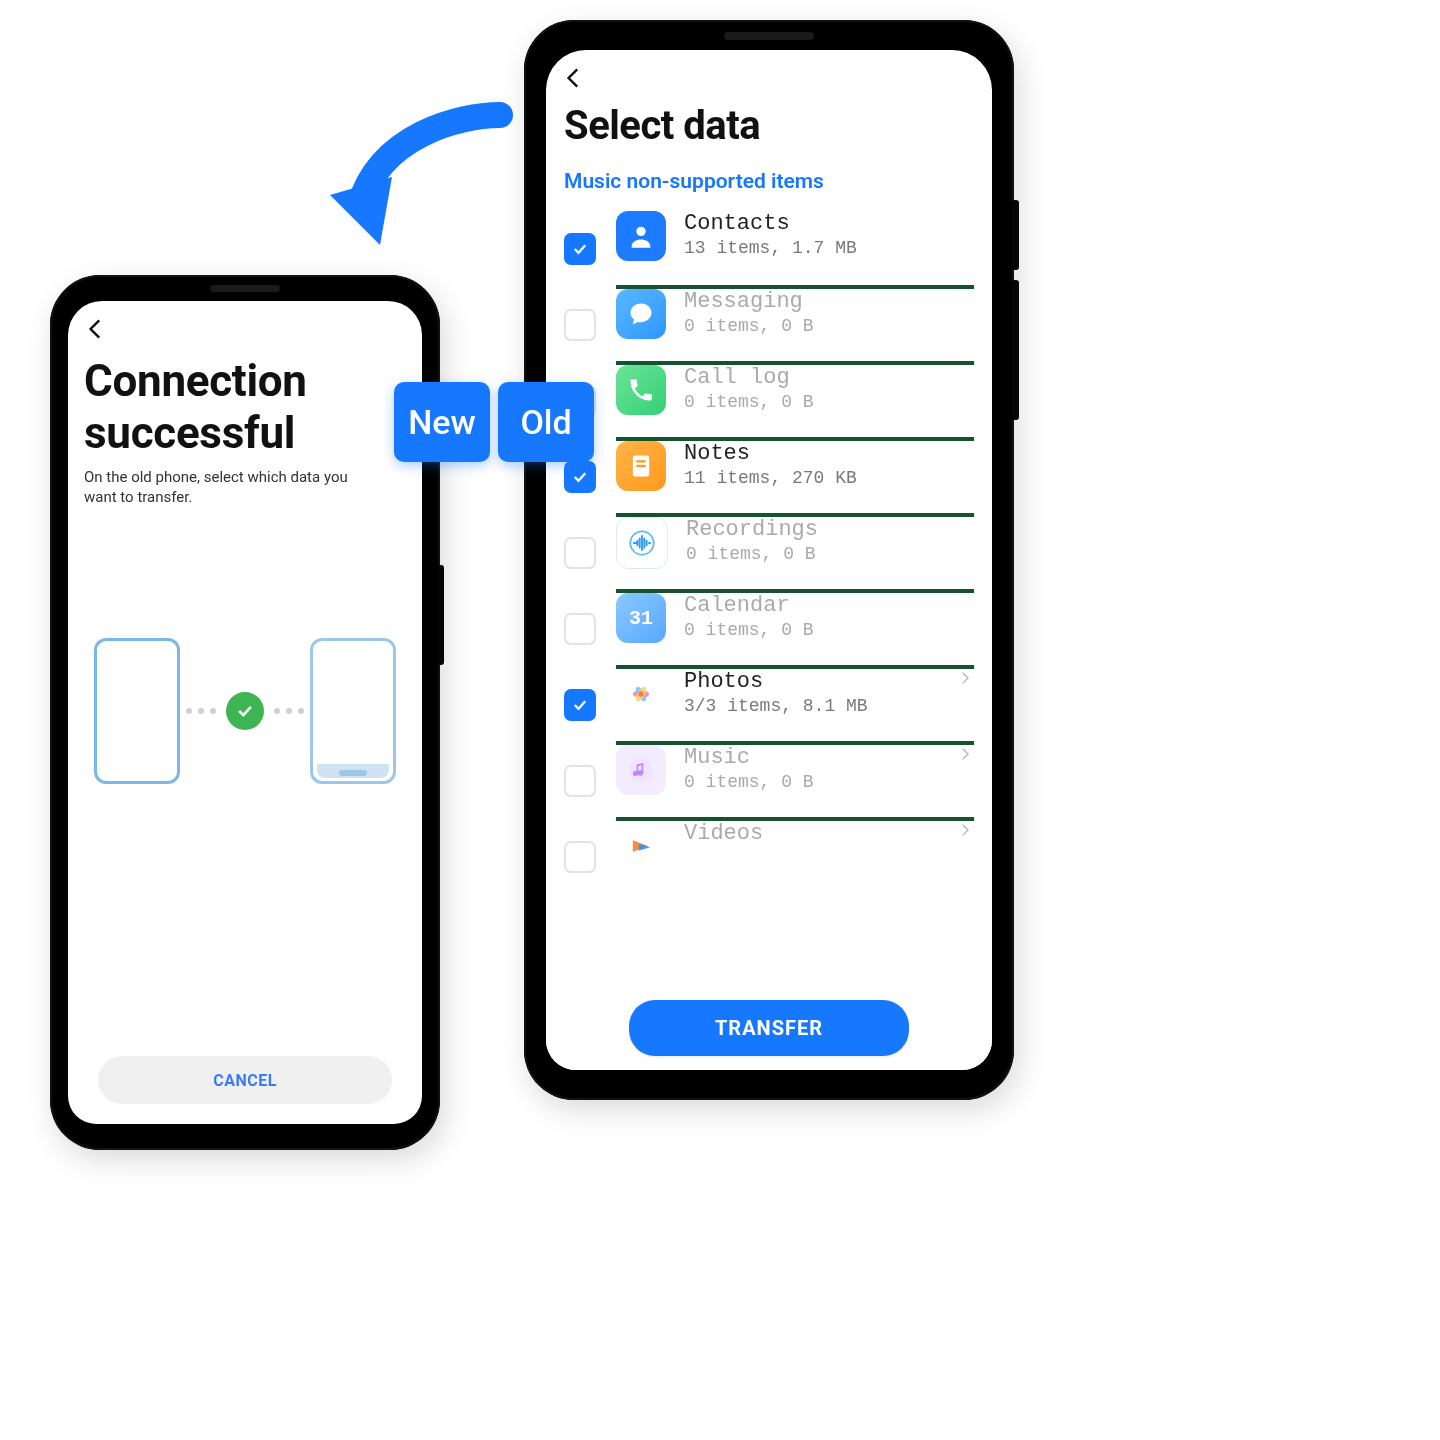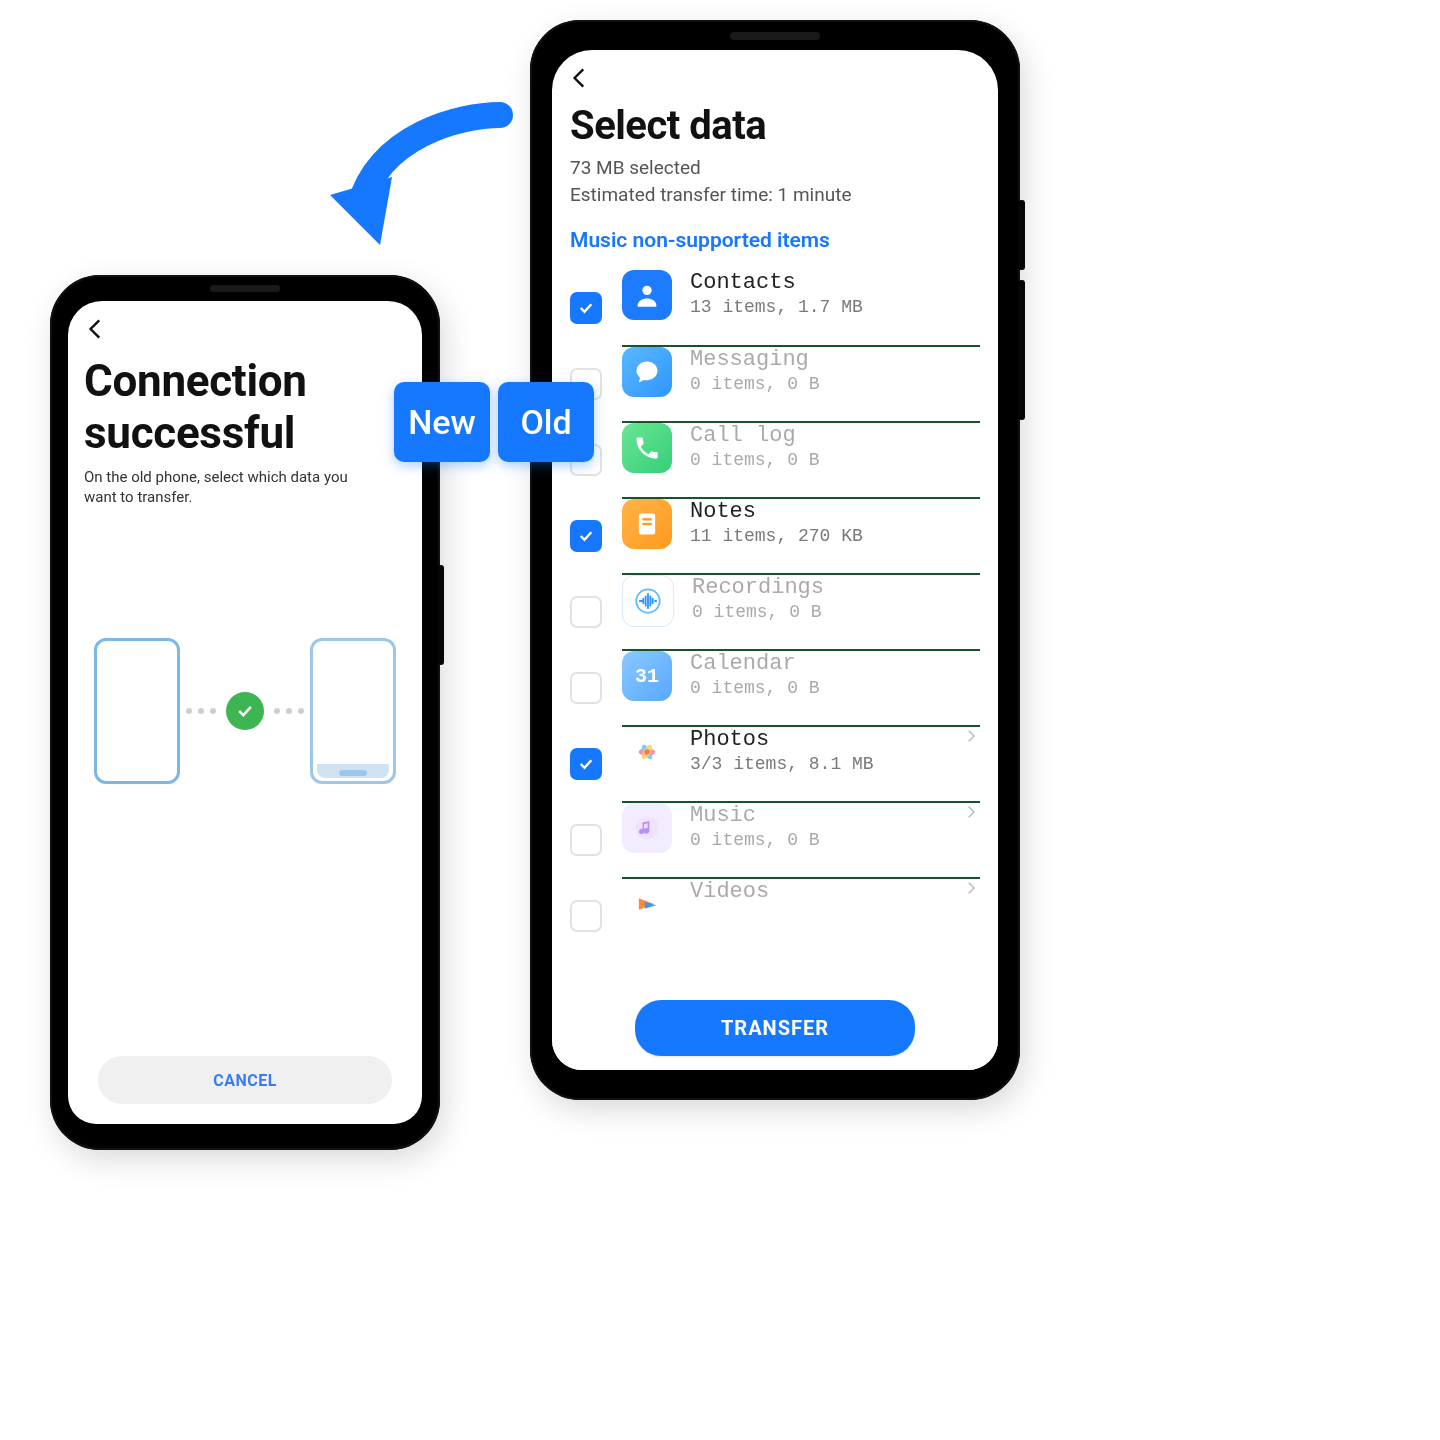--- a/index.html
+++ b/index.html
@@ -40,21 +40,21 @@
   .phone-left .screen {
     left: 18px; right: 18px; top: 26px; bottom: 26px;
     border-radius: 34px 34px 28px 28px;
   }
   .phone-left .side-btn.b1 { right: -4px; top: 290px; width: 6px; height: 100px; }
   .phone-left .side-btn.speaker { left: 50%; top: 10px; width: 70px; height: 7px; margin-left: -35px; border-radius: 4px; background:#1a1a1a; }
 
   
   .phone-right {
     left: 524px; top: 20px;
-    width: 490px; height: 1080px; margin-left: 6px;
+    width: 490px; height: 1080px;
   }
   .phone-right .screen {
     left: 22px; right: 22px; top: 30px; bottom: 30px;
     border-radius: 40px 40px 30px 30px;
   }
   .phone-right .side-btn.r1 { right: -5px; top: 180px; width: 7px; height: 70px; }
   .phone-right .side-btn.r2 { right: -5px; top: 260px; width: 7px; height: 140px; }
   .phone-right .side-btn.speaker { left: 50%; top: 12px; width: 90px; height: 8px; margin-left: -45px; border-radius: 4px; background:#1a1a1a; }
 
   
@@ -123,21 +123,21 @@
   .pr-title { font-size: 40px; font-weight: 700; margin-top: 2px; letter-spacing: -0.5px; }
   .pr-meta { font-size: 19px; color: #555; margin-top: 6px; line-height:1.4; }
   .pr-link { font-size: 21px; color: #1677ff; font-weight: 600; margin-top: 20px; cursor:pointer; }
 
   .item-list { margin-top: 18px; }
   .row {
     display:flex; align-items:center;
     height: 76px;
     cursor:pointer;
   }
-  .row + .row .row-main { border-top: 2px solid #14532d; }
+  .row + .row .row-main { border-top: 4px solid #14532d; }
   .chk {
     width: 28px; height: 28px;
     border-radius: 7px;
     border: 2px solid #d0d0d0;
     flex: none;
     margin-right: 20px;
     display:flex;align-items:center;justify-content:center;
   }
   .chk.on { background:#1677ff; border-color:#1677ff; }
   .chk.on svg{ width:18px;height:18px;stroke:#fff;stroke-width:3.2;fill:none; }
@@ -261,24 +261,20 @@
   <div class="side-btn r2"></div>
   <div class="side-btn speaker"></div>
   <div class="screen">
     <div class="back-arrow">
       <svg viewBox="0 0 24 24">
           <path d="M15 4 L7 12 L15 20"></path>
         </svg>
     </div>
     <div class="pr-content">
       <div class="pr-title">Select data</div>
-      <div class="pr-meta">
-        <div>73 MB selected</div>
-        <div>Estimated transfer time: 1 minute</div>
-      </div>
       <div class="pr-link">
         <span>Music non-supported items</span>
       </div>
 
       <div class="item-list" id="item-list">
           <div class="row">
             <div class="chk on">
               <svg viewBox="0 0 24 24">
                 <path d="M5 12 L10 17 L19 7"></path>
               </svg>

